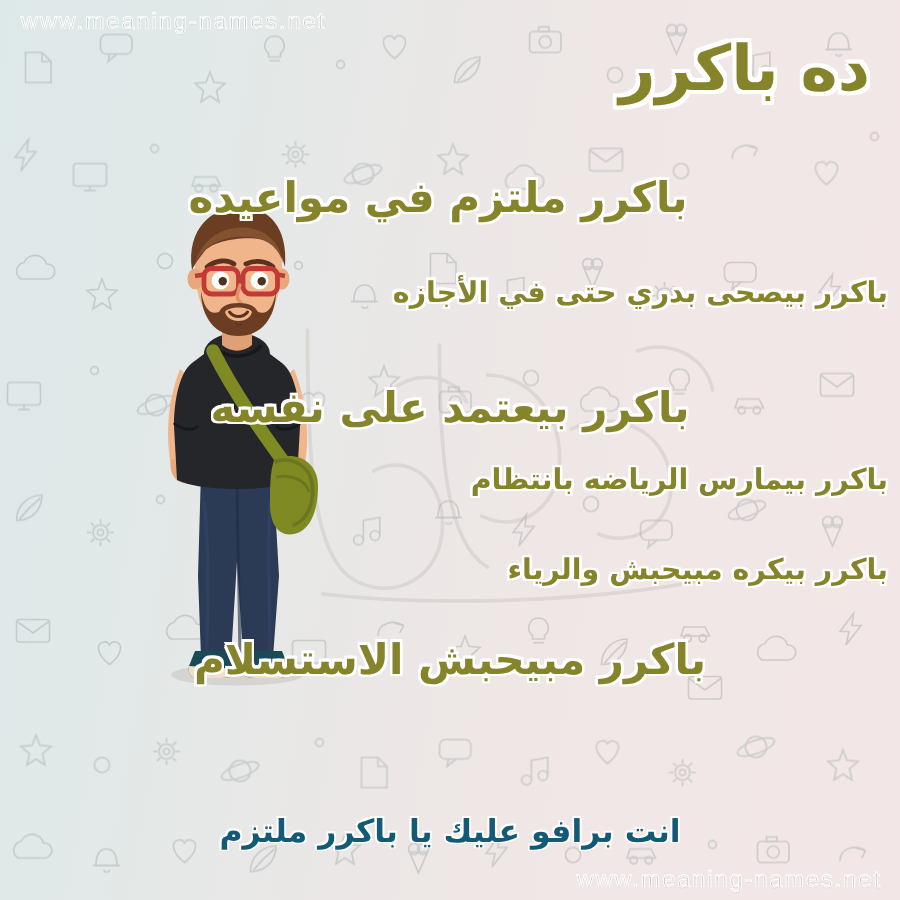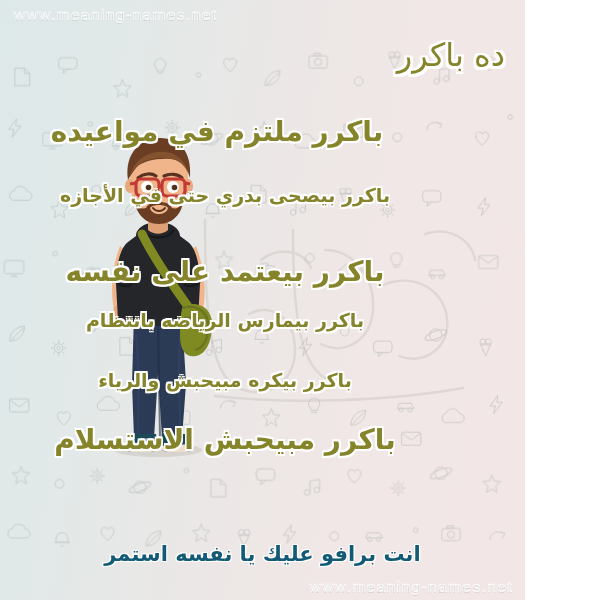--- a/index.html
+++ b/index.html
@@ -2,21 +2,21 @@
 <html><head>
 <meta charset="utf-8">
 <style>
   html, body {
     margin: 0;
     padding: 0;
     background: #ffffff;
   }
   .card {
     position: relative;
-    width: 525px;
+    width: 600px;
     height: 600px;
     overflow: hidden;
     font-family: "DejaVu Sans", sans-serif;
     background: linear-gradient(100deg, #dde8e9 0%, #e2e9e8 22%, #ece7e6 50%, #f1e7e6 72%, #f2e7e6 100%);
   }
 
   
   .doodle-layer {
     position: absolute;
     inset: 0;
@@ -57,25 +57,25 @@
     top: 138px;
     width: 150px;
     height: 340px;
   }
   .character svg { display:block; width:100%; height:100%; }
 
   
   .title {
     position: absolute;
     right: 20px;
-    top: 36px;
+    top: 21px;
     direction: rtl;
     font-family: "DejaVu Sans", sans-serif;
-    font-size: 32px;
-    font-weight: 400;
+    font-size: 42px;
+    font-weight: 700;
     color: #85842b;
     letter-spacing: -.5px;
     white-space: nowrap;
     text-shadow:
       -2.5px -2.5px 0 #fff,  2.5px -2.5px 0 #fff,
       -2.5px  2.5px 0 #fff,  2.5px  2.5px 0 #fff,
       -2.5px 0 0 #fff, 2.5px 0 0 #fff,
       0 -2.5px 0 #fff, 0 2.5px 0 #fff;
   }
 
@@ -91,21 +91,21 @@
     color: #85842b;
     white-space: nowrap;
     font-family: "DejaVu Sans", sans-serif;
     text-shadow:
       -1.6px -1.6px 0 #fff, 1.6px -1.6px 0 #fff,
       -1.6px  1.6px 0 #fff, 1.6px  1.6px 0 #fff,
       -1.6px 0 0 #fff, 1.6px 0 0 #fff,
       0 -1.6px 0 #fff, 0 1.6px 0 #fff;
   }
   .line.big   { font-size: 28px; font-weight: 700; line-height: 1.0; }
-  .line.small { font-size: 19px; font-weight: 700; line-height: 1.0; }
+  .line.small { font-size: 19px; font-weight: 700; line-height: 1.0; text-align: right; }
 
   .l1 { position:absolute; top: 10px;  right: 0; left: -16px; }
   .l2 { position:absolute; top: 78px;  right: 0; left: 0; }
   .l3 { position:absolute; top: 140px; right: 0; left: 0; margin-top: 10px; }
   .l4 { position:absolute; top: 203px; right: 0; left: 0; }
   .l5 { position:absolute; top: 263px; right: 0; left: 0; }
   .l6 { position:absolute; top: 318px; right: 0; left: 0; }
 
   .footer {
     position: absolute;
@@ -424,15 +424,15 @@
 
   <div class="lines">
     <div class="line big   l1">باكرر ملتزم في مواعيده</div>
     <div class="line small l2">باكرر بيصحى بدري حتى في الأجازه</div>
     <div class="line big   l3">باكرر بيعتمد على نفسه</div>
     <div class="line small l4">باكرر بيمارس الرياضه بانتظام</div>
     <div class="line small l5">باكرر بيكره مبيحبش والرياء</div>
     <div class="line big   l6">باكرر مبيحبش الاستسلام</div>
   </div>
 
-  <div class="footer">انت برافو عليك يا نفسه  استمر</div>
+  <div class="footer">انت برافو عليك يا باكرر  ملتزم</div>
 
 </div>
 
 </body></html>

